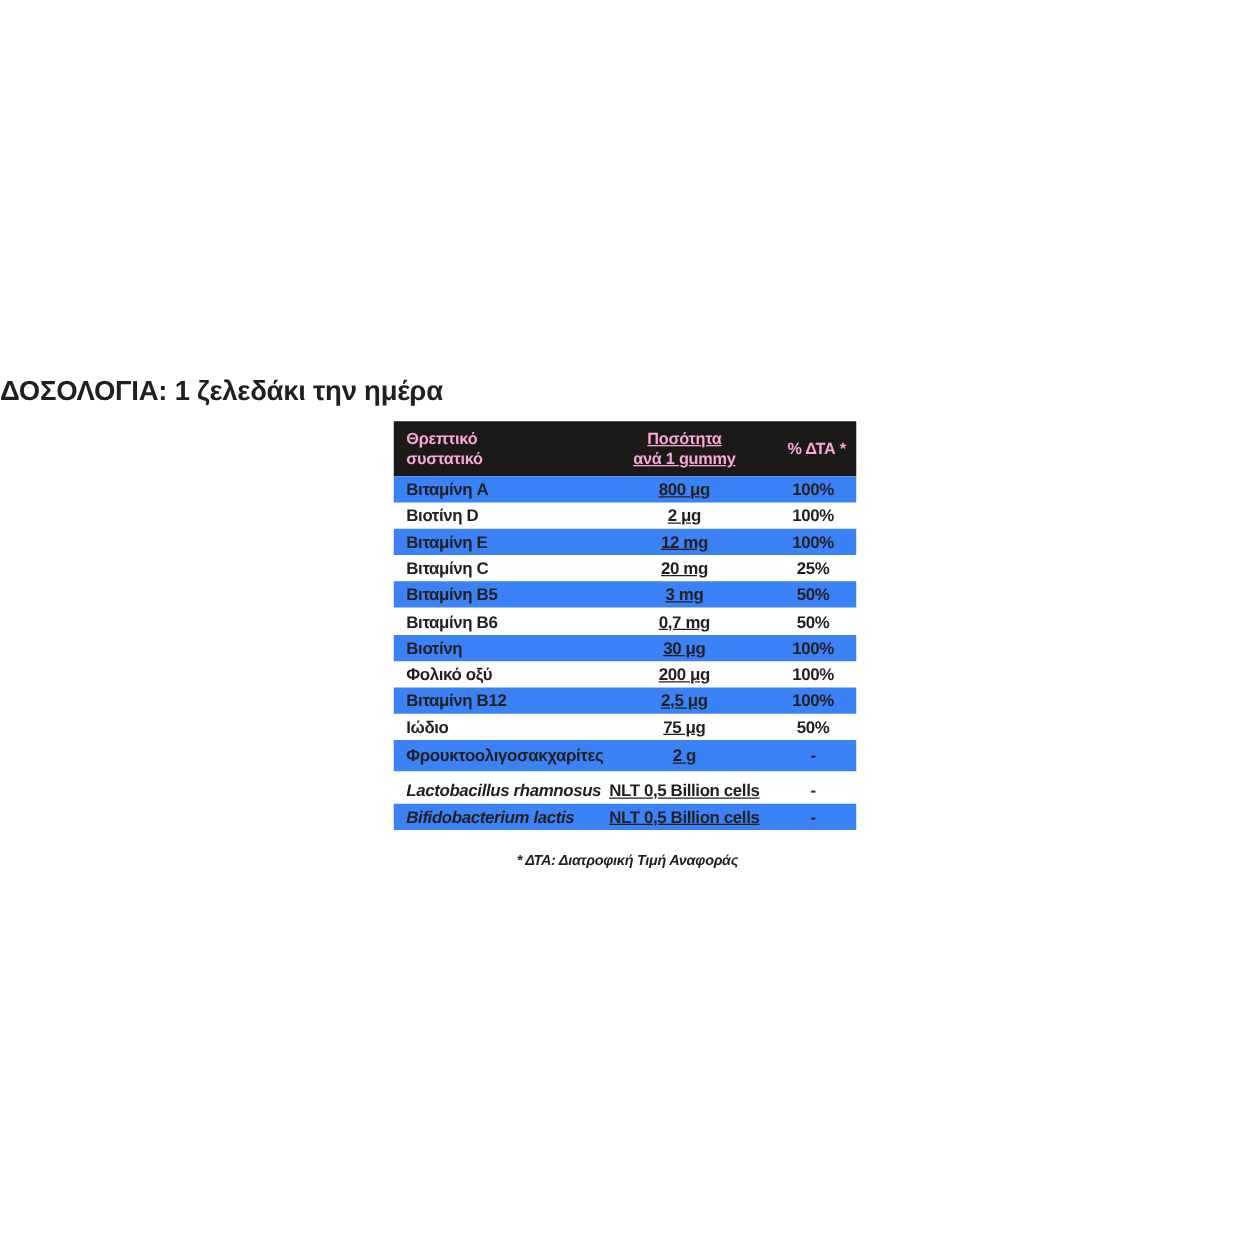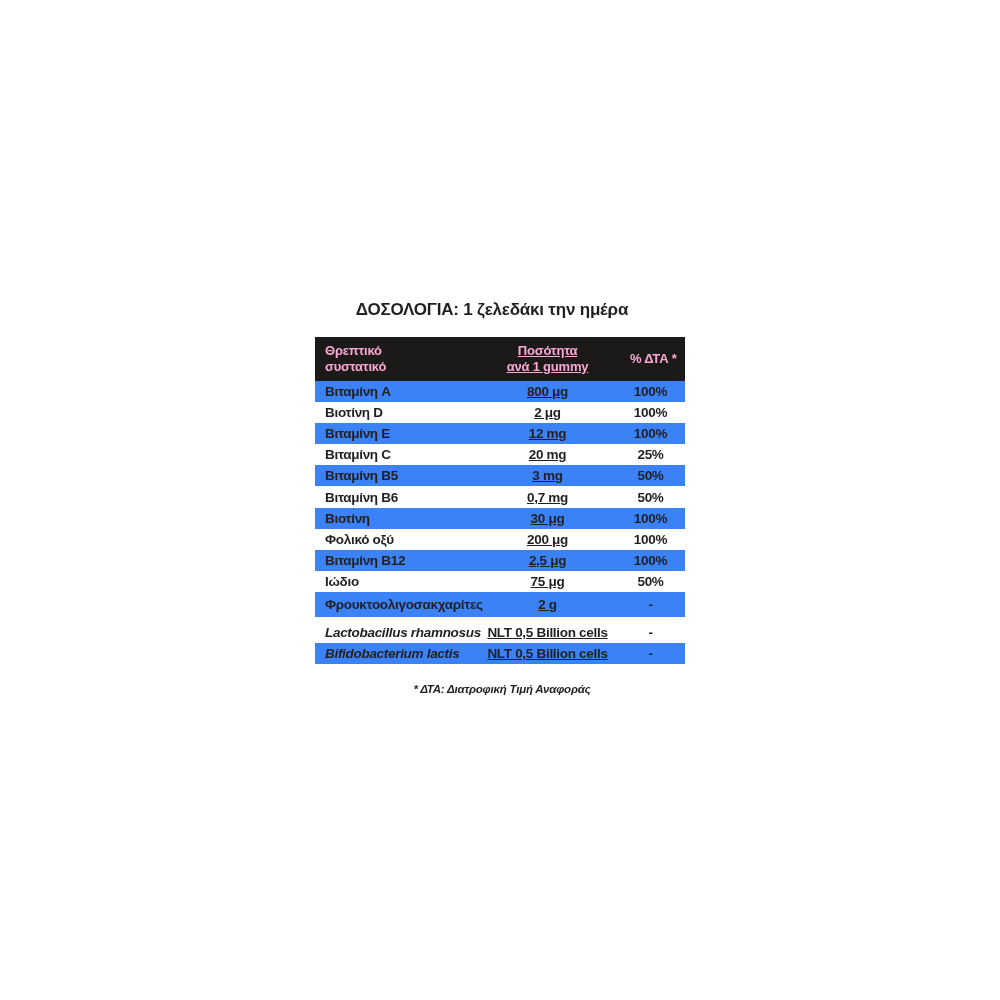--- a/index.html
+++ b/index.html
@@ -10,22 +10,21 @@
     position: relative;
     font-family: "Liberation Sans", sans-serif;
     color: #231f20;
     overflow: hidden;
   }
   .title {
     position: absolute;
     top: 300px;
     left: 0;
     width: 984px;
-    text-align: center;
-    font-size: 17px;
+    font-size: 22px;
     font-weight: bold;
     letter-spacing: -0.2px;
   }
   .table {
     position: absolute;
     left: 315px;
     top: 337px;
     width: 370px;
   }
   .thead {

